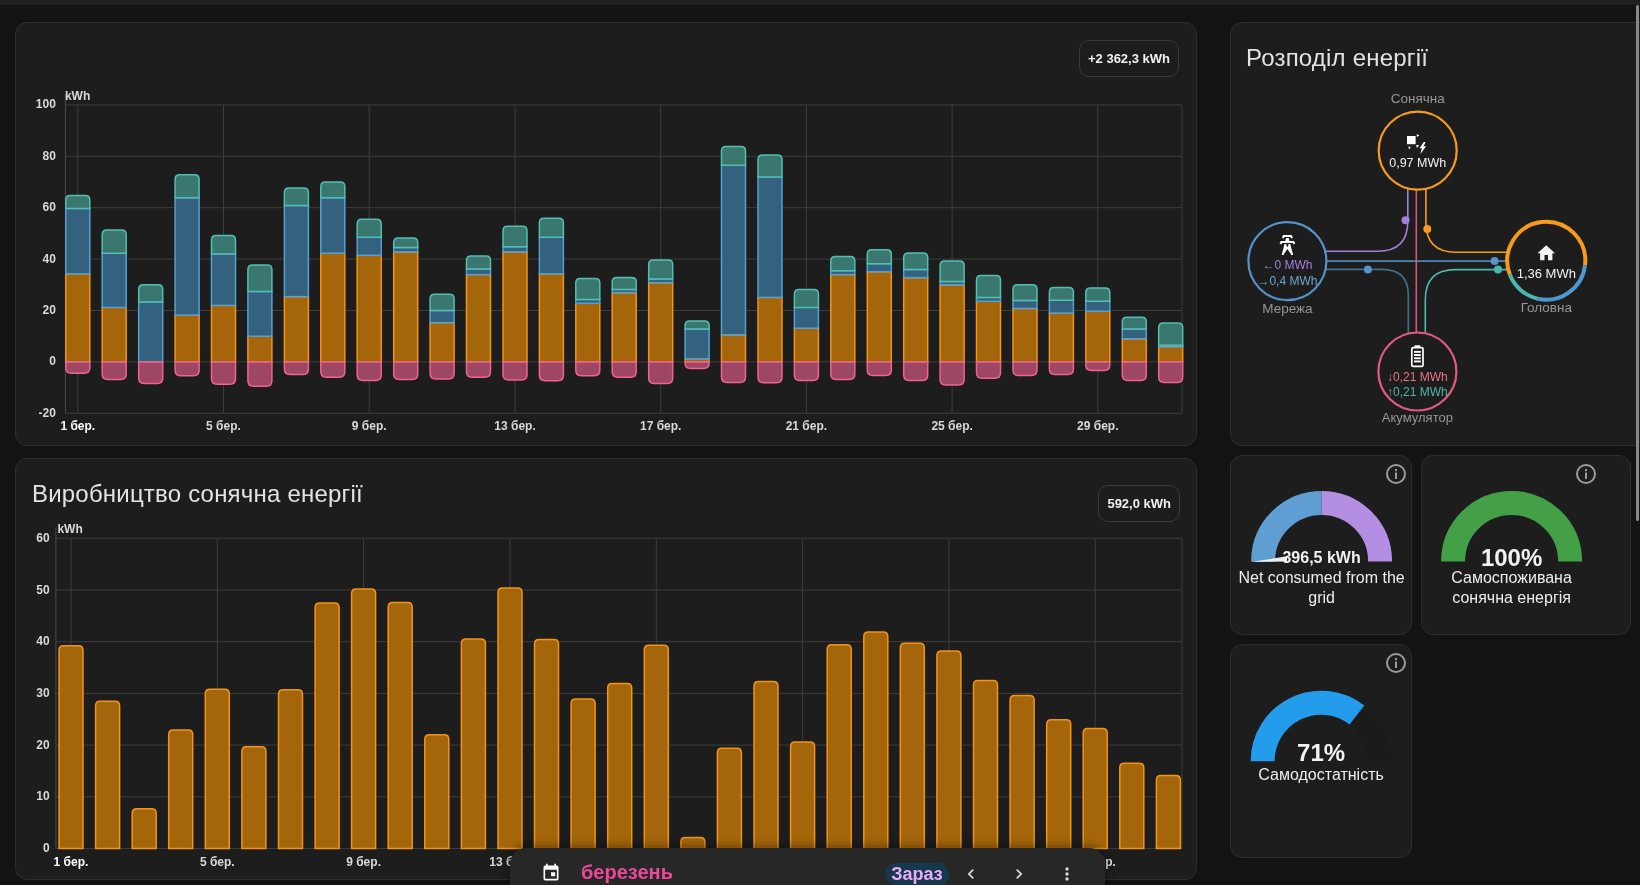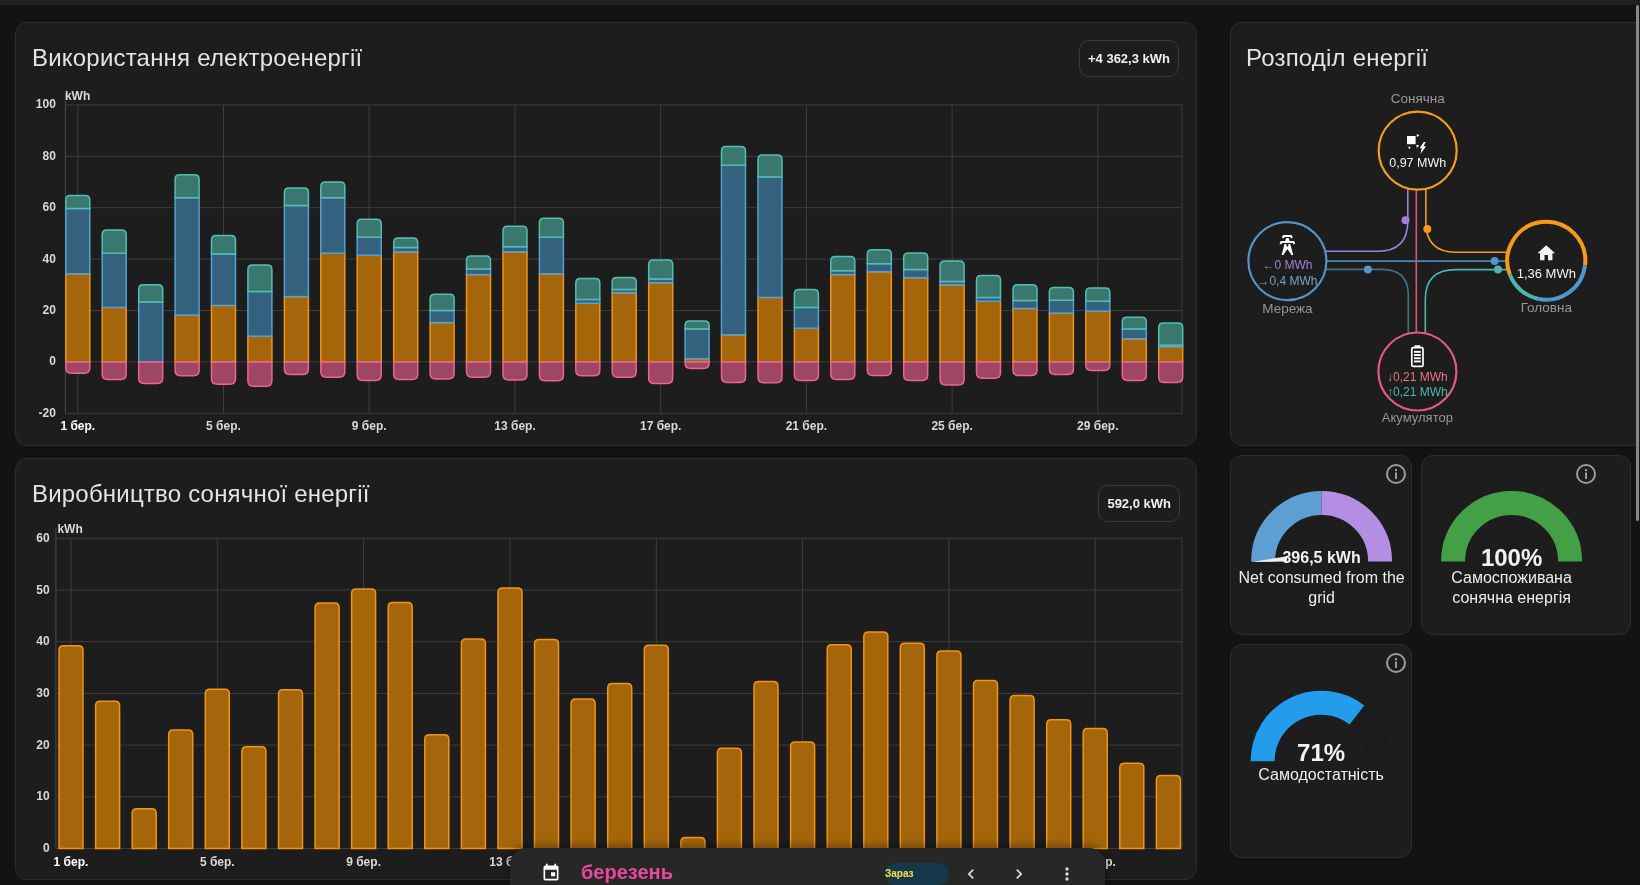--- a/index.html
+++ b/index.html
@@ -5,22 +5,21 @@
 body{width:1640px;height:885px;background:#131313;overflow:hidden;font-family:"Liberation Sans",sans-serif;position:relative}
 .card{position:absolute;background:#1d1d1d;border:1px solid #2d2d2d;border-radius:12px}
 .title{position:absolute;left:16px;top:21px;font-size:24px;color:#e3e3e3;letter-spacing:.2px}
 .badge{position:absolute;border:1px solid #3a3a3a;border-radius:10px;background:#1d1d1d;color:#f0f0f0;font-size:13px;font-weight:bold;padding:10px 8px;white-space:nowrap}
 text{font-family:"Liberation Sans",sans-serif}
 </style></head>
 <body>
 <div style="position:absolute;left:0;top:0;width:1640px;height:5px;background:#202020"></div>
 
 <div class="card" style="left:15px;top:22px;width:1182px;height:424px">
-  <div class="title">Використання електроенергії</div>
-  <div class="badge" style="right:17px;top:17px">+4 362,3 kWh</div>
+  <div class="badge" style="right:17px;top:17px">+2 362,3 kWh</div>
   <svg width="1182" height="424" style="position:absolute;left:0;top:0">
 <line x1="49.4" y1="390.3" x2="1166.0" y2="390.3" stroke="#3d3d3d" stroke-width="1"></line>
 <line x1="49.4" y1="338.9" x2="1166.0" y2="338.9" stroke="#3d3d3d" stroke-width="1"></line>
 <line x1="49.4" y1="287.5" x2="1166.0" y2="287.5" stroke="#3d3d3d" stroke-width="1"></line>
 <line x1="49.4" y1="236.1" x2="1166.0" y2="236.1" stroke="#3d3d3d" stroke-width="1"></line>
 <line x1="49.4" y1="184.7" x2="1166.0" y2="184.7" stroke="#3d3d3d" stroke-width="1"></line>
 <line x1="49.4" y1="133.3" x2="1166.0" y2="133.3" stroke="#3d3d3d" stroke-width="1"></line>
 <line x1="49.4" y1="81.9" x2="1166.0" y2="81.9" stroke="#3d3d3d" stroke-width="1"></line>
 <line x1="61.8" y1="81.9" x2="61.8" y2="390.3" stroke="#3d3d3d" stroke-width="1"></line>
 <line x1="207.5" y1="81.9" x2="207.5" y2="390.3" stroke="#3d3d3d" stroke-width="1"></line>
@@ -168,21 +167,21 @@
 <path d="M1106.3,306.0 V298.7 Q1106.3,294.2 1110.8,294.2 H1125.8 Q1130.3,294.2 1130.3,298.7 V306.0 Z" fill="#3a786f" stroke="#53beb2" stroke-width="1.5"></path>
 <path d="M1106.3,338.9 H1130.3 V351.9 Q1130.3,357.4 1124.8,357.4 H1111.8 Q1106.3,357.4 1106.3,351.9 Z" fill="#9e4765" stroke="#ef6391" stroke-width="1.5"></path>
 <rect x="1142.7" y="323.7" width="24.0" height="15.2" fill="#a5660b" stroke="#f0941a" stroke-width="1.5"></rect>
 <rect x="1142.7" y="322.2" width="24.0" height="1.5" fill="#33617e" stroke="#54a0d2" stroke-width="1.5"></rect>
 <path d="M1142.7,322.2 V304.6 Q1142.7,300.1 1147.2,300.1 H1162.2 Q1166.7,300.1 1166.7,304.6 V322.2 Z" fill="#3a786f" stroke="#53beb2" stroke-width="1.5"></path>
 <path d="M1142.7,338.9 H1166.7 V354.0 Q1166.7,359.5 1161.2,359.5 H1148.2 Q1142.7,359.5 1142.7,354.0 Z" fill="#9e4765" stroke="#ef6391" stroke-width="1.5"></path>
   </svg>
 </div>
 
 <div class="card" style="left:15px;top:458px;width:1182px;height:422px">
-  <div class="title">Виробництво сонячної енергії</div>
+  <div class="title">Виробництво сонячна енергії</div>
   <div class="badge" style="right:16px;top:26px">592,0 kWh</div>
   <svg width="1182" height="422" style="position:absolute;left:0;top:0">
 <line x1="39.9" y1="389.5" x2="1166.0" y2="389.5" stroke="#3d3d3d" stroke-width="1"></line>
 <line x1="39.9" y1="337.8" x2="1166.0" y2="337.8" stroke="#3d3d3d" stroke-width="1"></line>
 <line x1="39.9" y1="286.1" x2="1166.0" y2="286.1" stroke="#3d3d3d" stroke-width="1"></line>
 <line x1="39.9" y1="234.4" x2="1166.0" y2="234.4" stroke="#3d3d3d" stroke-width="1"></line>
 <line x1="39.9" y1="182.7" x2="1166.0" y2="182.7" stroke="#3d3d3d" stroke-width="1"></line>
 <line x1="39.9" y1="131.0" x2="1166.0" y2="131.0" stroke="#3d3d3d" stroke-width="1"></line>
 <line x1="39.9" y1="79.3" x2="1166.0" y2="79.3" stroke="#3d3d3d" stroke-width="1"></line>
 <line x1="55.0" y1="79.3" x2="55.0" y2="389.5" stroke="#3d3d3d" stroke-width="1"></line>
@@ -342,21 +341,21 @@
         <rect x="9" y="5" width="2" height="2.2" fill="#9b9b9b"></rect>
       </g>
   </svg>
 </div>
 
 <div style="position:absolute;left:510px;top:848px;width:595px;height:60px;background:#272727;border-radius:16px 16px 0 0;box-shadow:0 -2px 8px rgba(0,0,0,.4)">
   <svg width="20" height="20" style="position:absolute;left:31px;top:15px" viewBox="0 0 24 24" fill="#ffffff">
       <path d="M19,3H18V1H16V3H8V1H6V3H5A2,2 0 0,0 3,5V19A2,2 0 0,0 5,21H19A2,2 0 0,0 21,19V5A2,2 0 0,0 19,3M19,19H5V8H19V19M12,11H17V16H12V11Z"></path>
     </svg>
   <div style="position:absolute;left:71px;top:13px;font-size:20px;font-weight:bold;color:#ec4899">березень</div>
-  <div style="position:absolute;left:375px;top:15px;width:64px;height:22px;border-radius:12px;background:#15394a;color:#fde047;font-size:10px;font-weight:bold;line-height:22px">Зараз</div>
+  <div style="position:absolute;left:375px;top:15px;width:64px;height:22px;border-radius:12px;background:#15394a;color:#f0abfc;font-size:18px;font-weight:bold;text-align:center;line-height:22px">Зараз</div>
   <svg width="20" height="20" style="position:absolute;left:451px;top:16px" viewBox="0 0 24 24" fill="#dddddd">
       <path d="M15.41,16.58L10.83,12L15.41,7.41L14,6L8,12L14,18L15.41,16.58Z"></path>
     </svg>
   <svg width="20" height="20" style="position:absolute;left:499px;top:16px" viewBox="0 0 24 24" fill="#dddddd">
       <path d="M8.59,16.58L13.17,12L8.59,7.41L10,6L16,12L10,18L8.59,16.58Z"></path>
     </svg>
   <svg width="20" height="20" style="position:absolute;left:547px;top:16px" viewBox="0 0 24 24" fill="#dddddd">
       <path d="M12,16A2,2 0 0,1 14,18A2,2 0 0,1 12,20A2,2 0 0,1 10,18A2,2 0 0,1 12,16M12,10A2,2 0 0,1 14,12A2,2 0 0,1 12,14A2,2 0 0,1 10,12A2,2 0 0,1 12,10M12,4A2,2 0 0,1 14,6A2,2 0 0,1 12,8A2,2 0 0,1 10,6A2,2 0 0,1 12,4Z"></path>
     </svg>
 </div>

